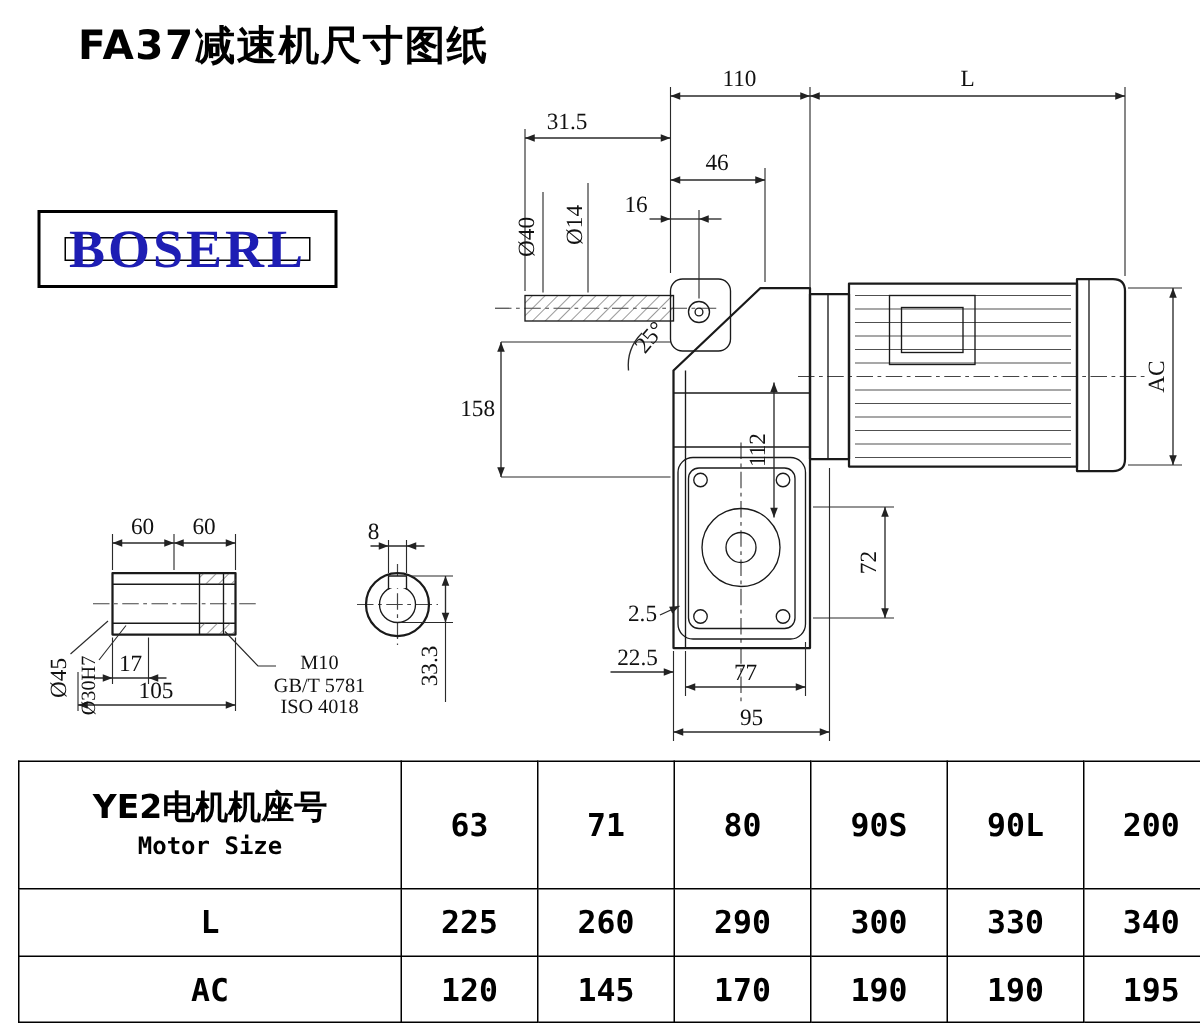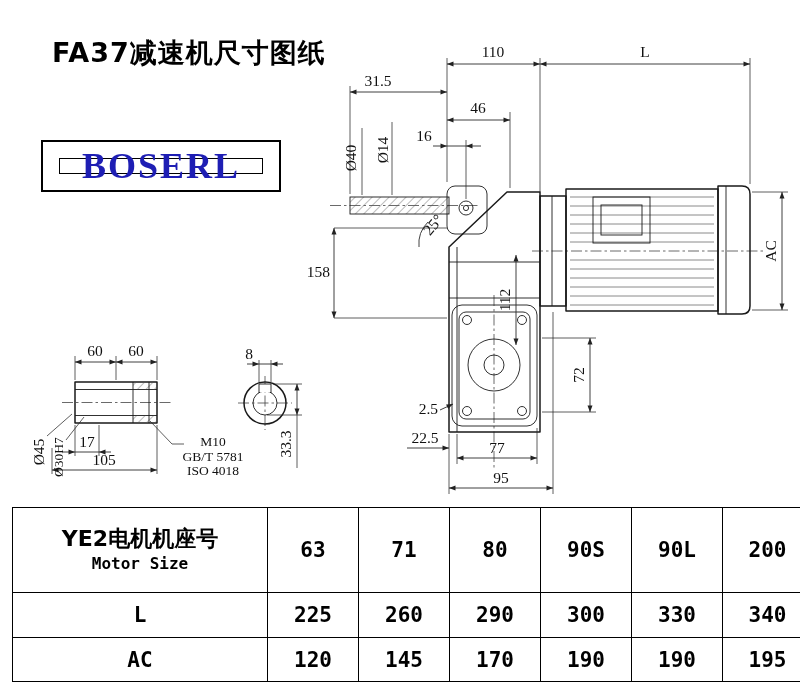--- a/index.html
+++ b/index.html
@@ -1,20 +1,20 @@
 <!DOCTYPE html>
 <html><head>
 <meta charset="utf-8">
 <style>
   html,body{margin:0;padding:0;background:#ffffff;}
   .frame{position:relative;width:800px;height:682px;background:#fff;overflow:hidden;
          font-family:"DejaVu Sans",sans-serif;color:#000;}
   .page-title{position:absolute;left:52px;top:12px;font-size:27px;font-weight:700;
-              letter-spacing:1px;font-family:"DejaVu Sans",sans-serif;margin-top:23px;}
-  .logo-box{position:absolute;left:41px;top:140px;width:240px;height:52px;
+              letter-spacing:1px;font-family:"DejaVu Sans",sans-serif;}
+  .logo-box{position:absolute;left:25px;top:140px;width:200px;height:52px;
             border:2px solid #000;padding:16px;box-sizing:border-box;}
   .logo-inner{width:100%;height:100%;border:1.5px solid #000;box-sizing:border-box;
               display:flex;align-items:center;justify-content:center;}
   .logo-text{font-family:"Liberation Serif",serif;font-weight:700;font-size:36px;
              color:#1e1eb4;letter-spacing:2px;line-height:1;}
   svg.drawing{position:absolute;left:0;top:0;}
   
   .out{stroke:#1a1a1a;stroke-width:1.5;fill:none;stroke-linejoin:round;}
   .thin{stroke:#1a1a1a;stroke-width:0.9;fill:none;}
   .fin{stroke:#2a2a2a;stroke-width:0.55;fill:none;}

